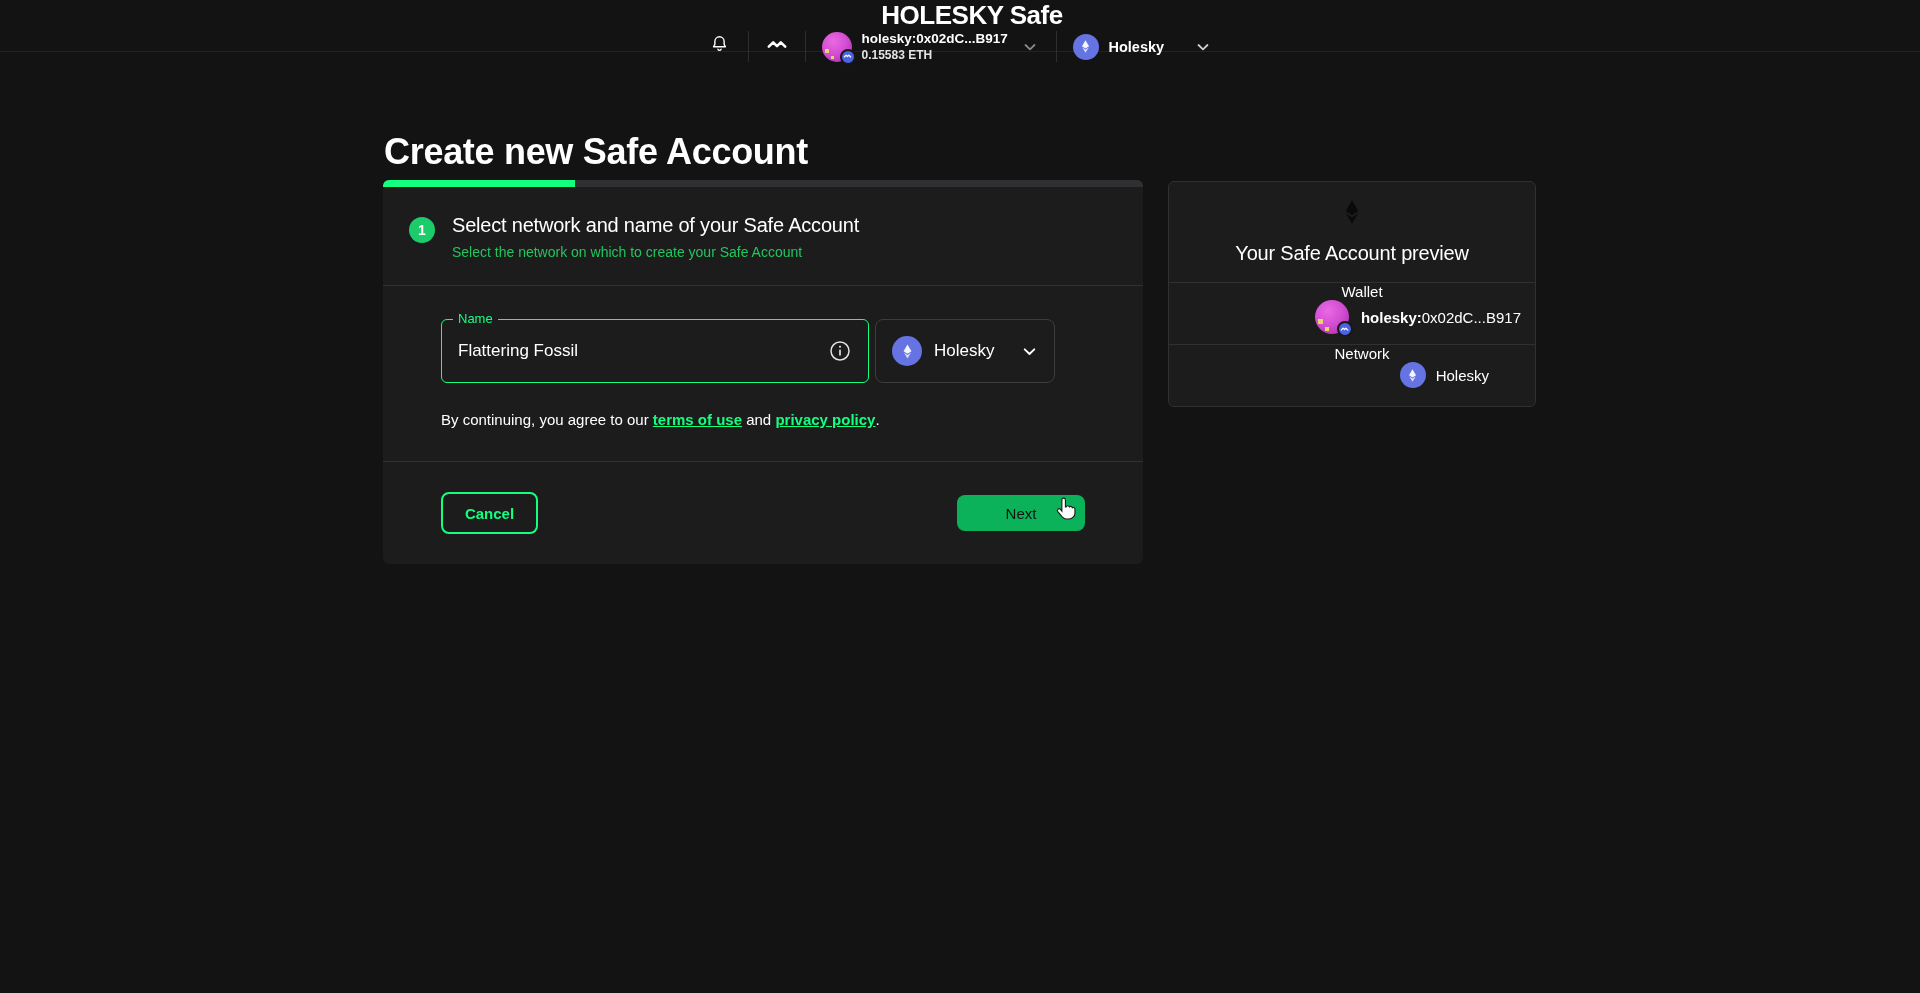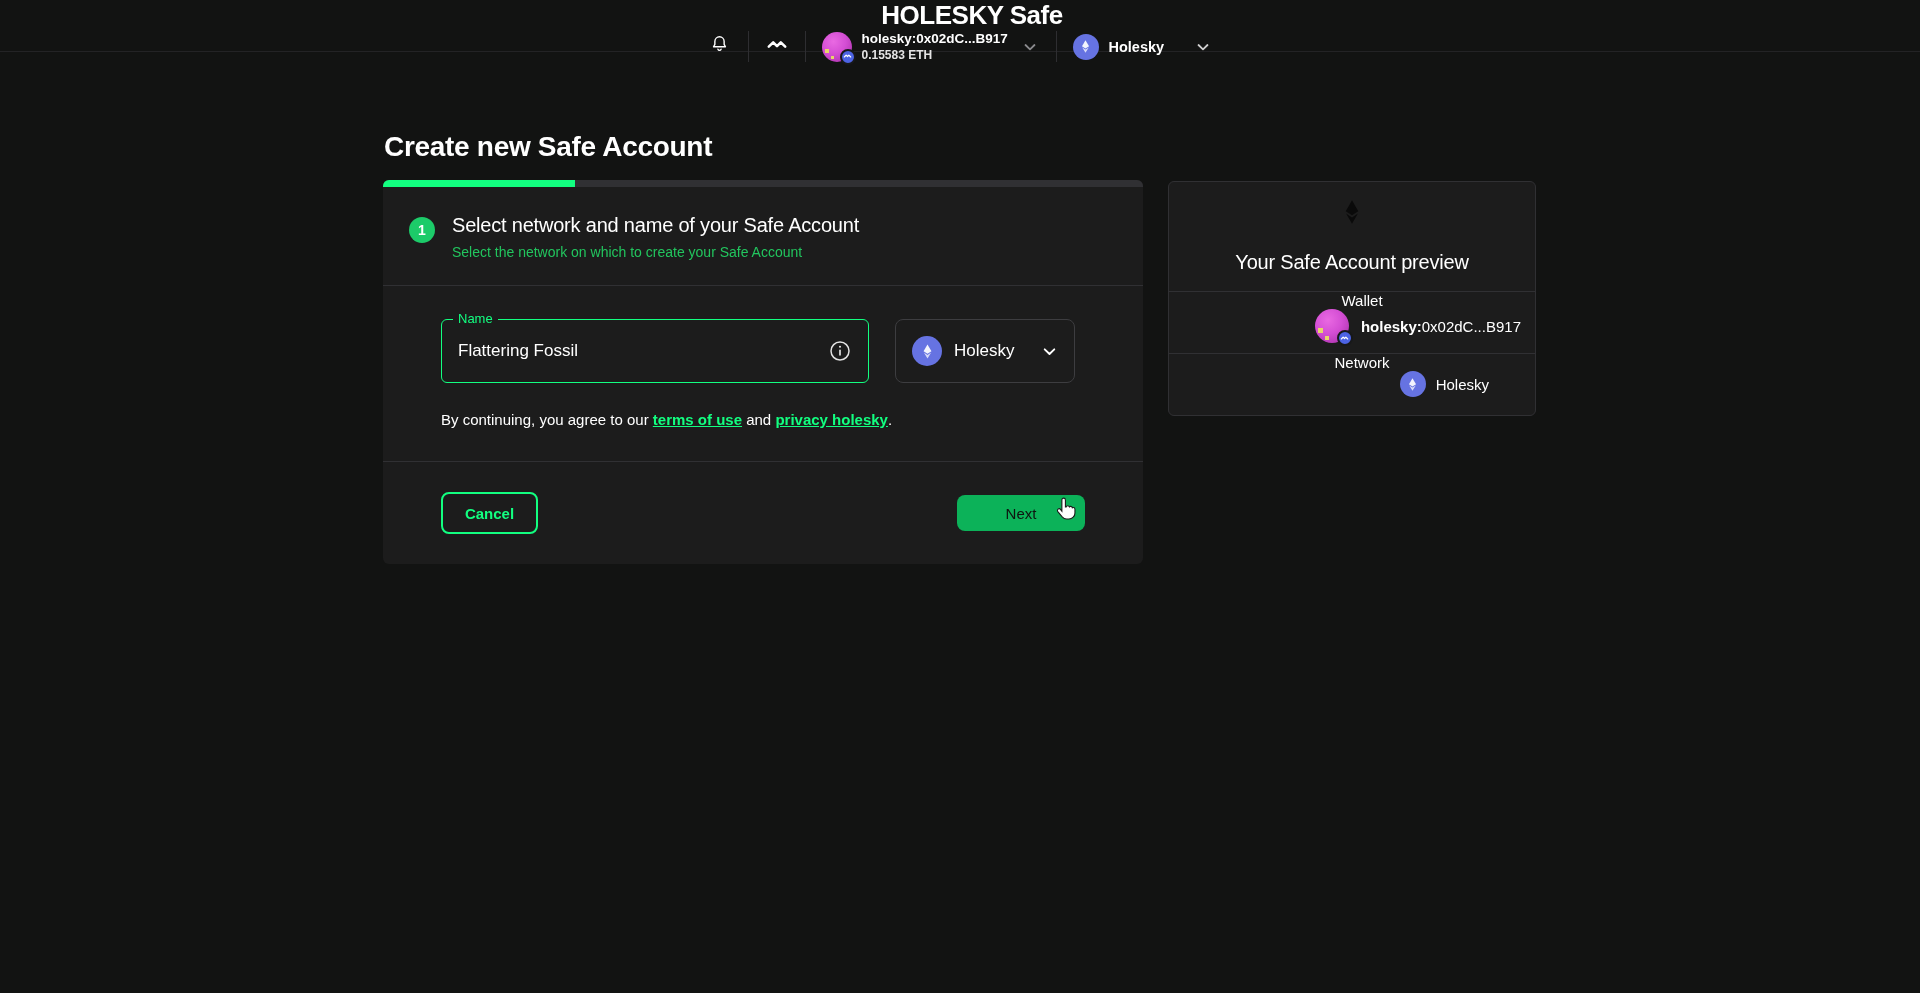--- a/index.html
+++ b/index.html
@@ -41,39 +41,39 @@
   .avatar .badge {
     position:absolute; right:-4px; bottom:-3px; width:16px; height:16px; border-radius:50%;
     background:#4c63e4; border:2px solid #17181a; display:flex; align-items:center; justify-content:center;
   }
 
   .eth-circle { border-radius:50%; background:#6673E2; display:flex; align-items:center; justify-content:center; flex:none; }
   .eth-circle.c26 { width:26px; height:26px; }
   .eth-circle.c28 { width:30px; height:30px; }
 
   
-  .page-title { position:absolute; left:384px; top:131px; font-size:28px; font-weight:700; letter-spacing:-0.3px; }
+  .page-title { position:absolute; left:384px; top:131px; font-size:36px; font-weight:700; letter-spacing:-0.3px; }
 
   
   .step-card {
     position:absolute; left:383px; top:180px; width:760px;
     background:#1c1c1c; border-radius:6px; overflow:hidden;
   }
   .progress-track { height:7px; background:#303033; }
   .progress-fill { height:100%; background:#12FF80; }
   .card-header { display:flex; align-items:flex-start; gap:17px; padding:27px 32px 25px 26px; }
   .step-circle {
     width:26px; height:26px; border-radius:50%; background:#1CCB69; color:#fff;
     display:flex; align-items:center; justify-content:center; font-size:14px; font-weight:700; margin-top:3px; flex:none;
   }
   .step-title { font-size:20px; font-weight:400; letter-spacing:-0.2px; }
   .step-subtitle { font-size:14px; color:#22c55e; margin-top:7px; }
   .card-divider { height:1px; background:#303033; }
   .card-form { padding:33px 58px 33px 58px; }
-  .form-row { display:flex; gap:26px; }
+  .form-row { display:flex; gap:6px; }
 
   .name-field {
     position:relative; flex:1; height:64px; max-width:428px;
     border:1px solid #12FF80; border-radius:6px;
     display:flex; align-items:center; padding:0 16px;
   }
   .name-field .floating-label {
     position:absolute; top:-9px; left:11px; background:#1c1c1c; padding:0 5px;
     font-size:13px; color:#12FF80;
   }
@@ -102,21 +102,21 @@
     width:128px; height:36px; border:none; border-radius:8px; background:#0CB259;
     color:#0f1410; font-size:15px; font-weight:500; font-family:inherit; cursor:pointer;
   }
 
   
   .preview-panel {
     position:absolute; left:1168px; top:181px; width:368px;
     background:#1c1c1c; border:1px solid #303033; border-radius:6px; overflow:hidden;
   }
   .preview-head { display:flex; flex-direction:column; align-items:center; padding:13px 0 17px; }
-  .preview-title { font-size:20px; font-weight:500; margin-top:18px; letter-spacing:-0.2px; }
+  .preview-title { font-size:20px; font-weight:500; margin-top:9px; letter-spacing:-0.2px; }
   .preview-row { display:flex; align-items:center; height:62px; padding:0 0 0 20px; border-top:1px solid #303033;flex-direction:column; }
   .preview-row .row-label { font-size:15px; }
   .row-value { margin-left:auto; display:flex; align-items:center; gap:12px; }
   .row-value.wallet { padding-right:14px; }
   .row-value.network { padding-right:46px; gap:10px; }
   .wallet-addr { font-size:15px; }
   .wallet-addr b { font-weight:700; }
   .net-value { font-size:15px; }
 
   
@@ -227,21 +227,21 @@
         </span>
         <span class="sel-label">Holesky</span>
         <span class="chev">
           <svg viewBox="0 0 16 16" width="17" height="17">
               <path d="M3.5 6l4.5 4.3L12.5 6" fill="none" stroke="#fff" stroke-width="1.8" stroke-linecap="round" stroke-linejoin="round"></path>
             </svg>
         </span>
       </div>
     </div>
 
-    <p class="terms-line"><span>By continuing, you agree to our </span><a class="terms-link">terms of use</a><span> and </span><a class="terms-link">privacy holesky</a><span>.</span></p>
+    <p class="terms-line"><span>By continuing, you agree to our </span><a class="terms-link">terms of use</a><span> and </span><a class="terms-link">privacy policy</a><span>.</span></p>
   </div>
 
   <div class="card-divider"></div>
 
   <div class="card-footer">
     <button class="btn-cancel">Cancel</button>
     <button class="btn-next">Next</button>
   </div>
 </section>
 

